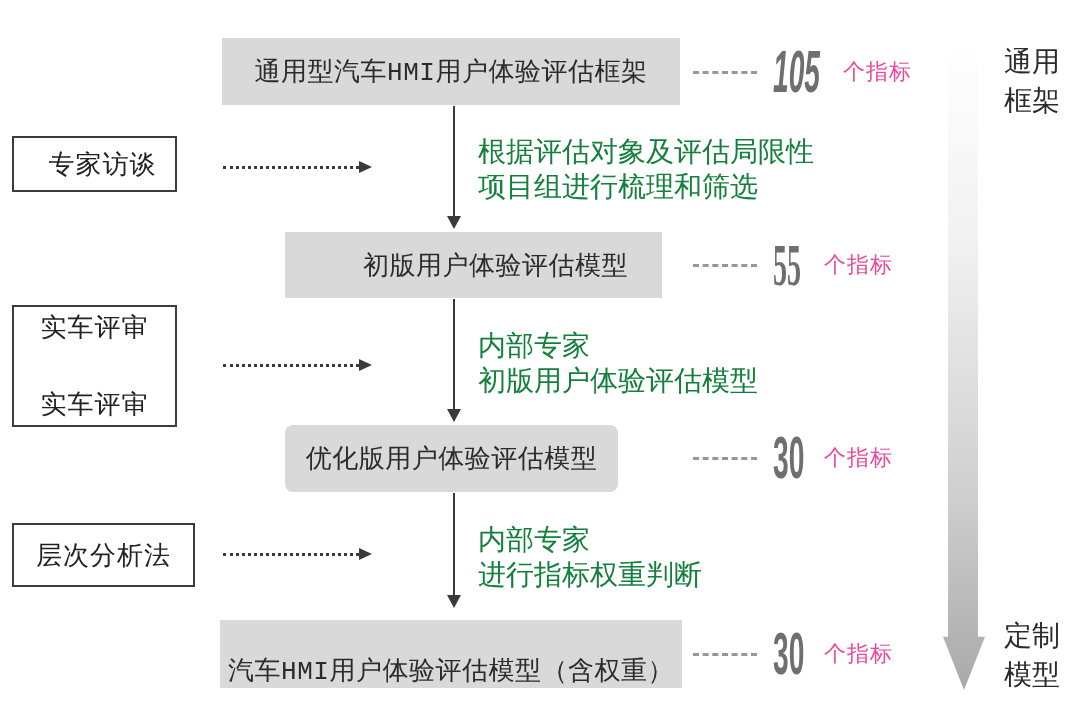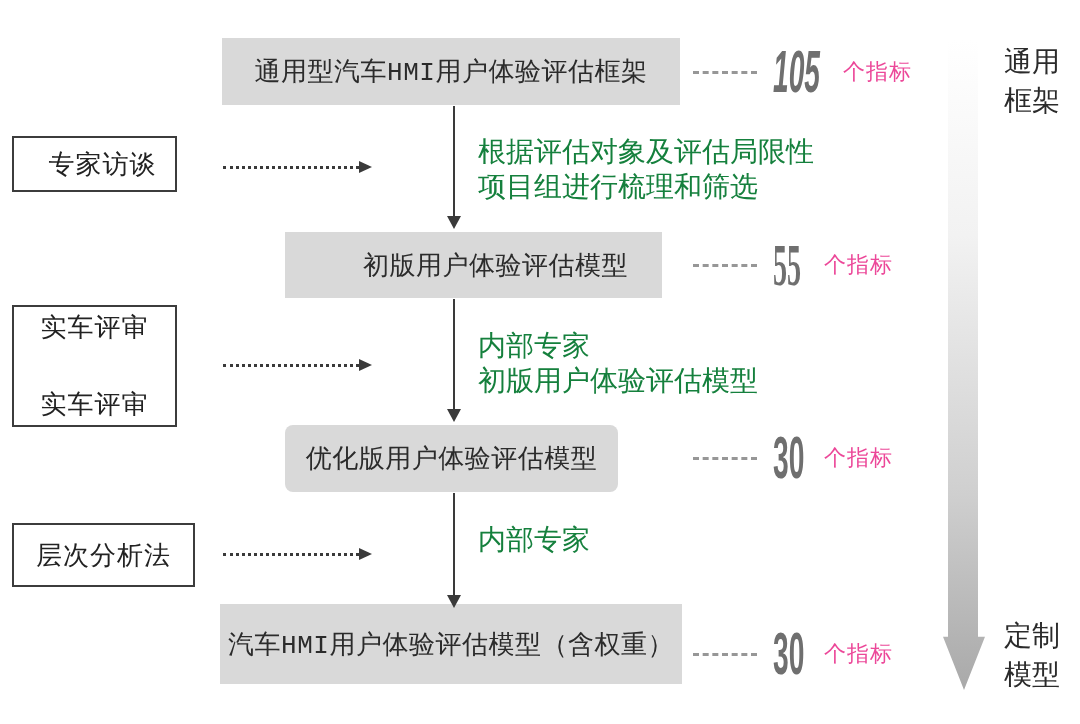--- a/index.html
+++ b/index.html
@@ -61,21 +61,21 @@
 
   <div class="stage" style="left:222px; top:38px; width:458px; height:67px;">
     <span>通用型汽车HMI用户体验评估框架</span>
   </div>
   <div class="stage" style="left:285px; top:232px; width:333px; height:66px;padding-left:44px;">
     <span>初版用户体验评估模型</span>
   </div>
   <div class="stage" style="left:285px; top:425px; width:333px; height:67px;border-radius:8px;">
     <span>优化版用户体验评估模型</span>
   </div>
-  <div class="stage" style="left:220px; top:604px; width:462px; height:80px;">
+  <div class="stage" style="left:220px; top:620px; width:462px; height:68px;align-items:flex-end;">
     <span>汽车HMI用户体验评估模型（含权重）</span>
   </div>
 
   <div class="metric" style="left:693px; top:42px;">
     <div class="dash-connector"></div>
     <div class="num-box num-3">
       <span class="metric-num">105</span>
     </div>
     <span class="metric-unit">个指标</span>
   </div>
@@ -129,20 +129,21 @@
   <div class="note" style="left:478px; top:134px;">
     <div>根据评估对象及评估局限性</div>
     <div>项目组进行梳理和筛选</div>
   </div>
   <div class="note" style="left:478px; top:328px;">
     <div>内部专家</div>
     <div>初版用户体验评估模型</div>
   </div>
   <div class="note" style="left:478px; top:522px;">
     <div>内部专家</div>
+    <div>进行指标权重判断</div>
   </div>
 
   <div class="grad-arrow"></div>
   <div class="side-label" style="left:1004px; top:42px;">
     <div>通用</div>
     <div>框架</div>
   </div>
   <div class="side-label" style="left:1004px; top:616px;text-align:center;">
     <div>定制</div>
     <div>模型</div>

